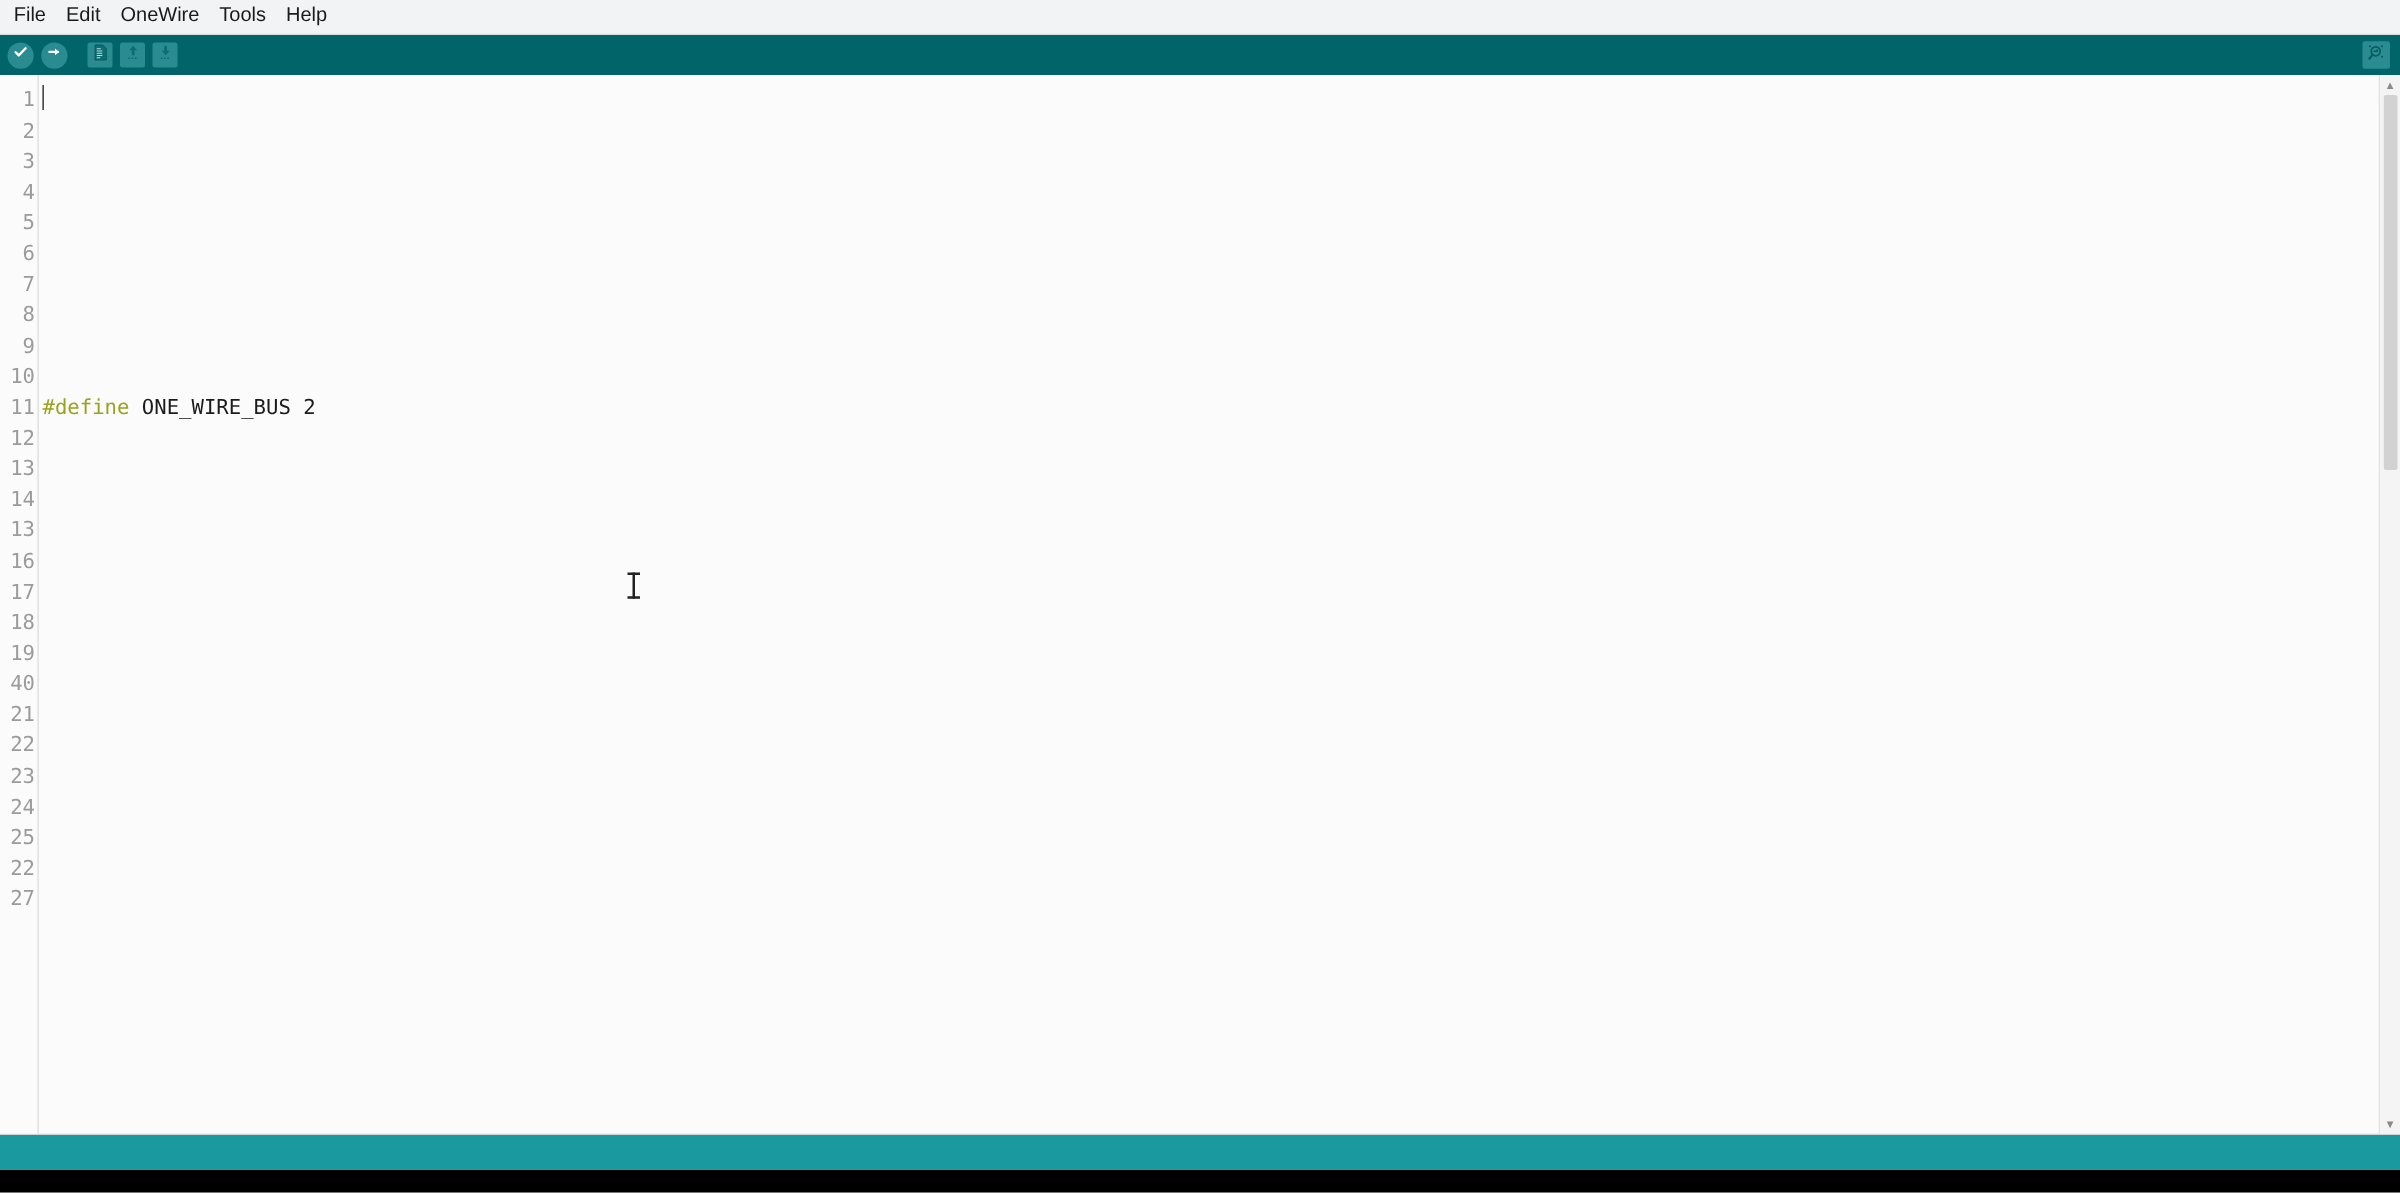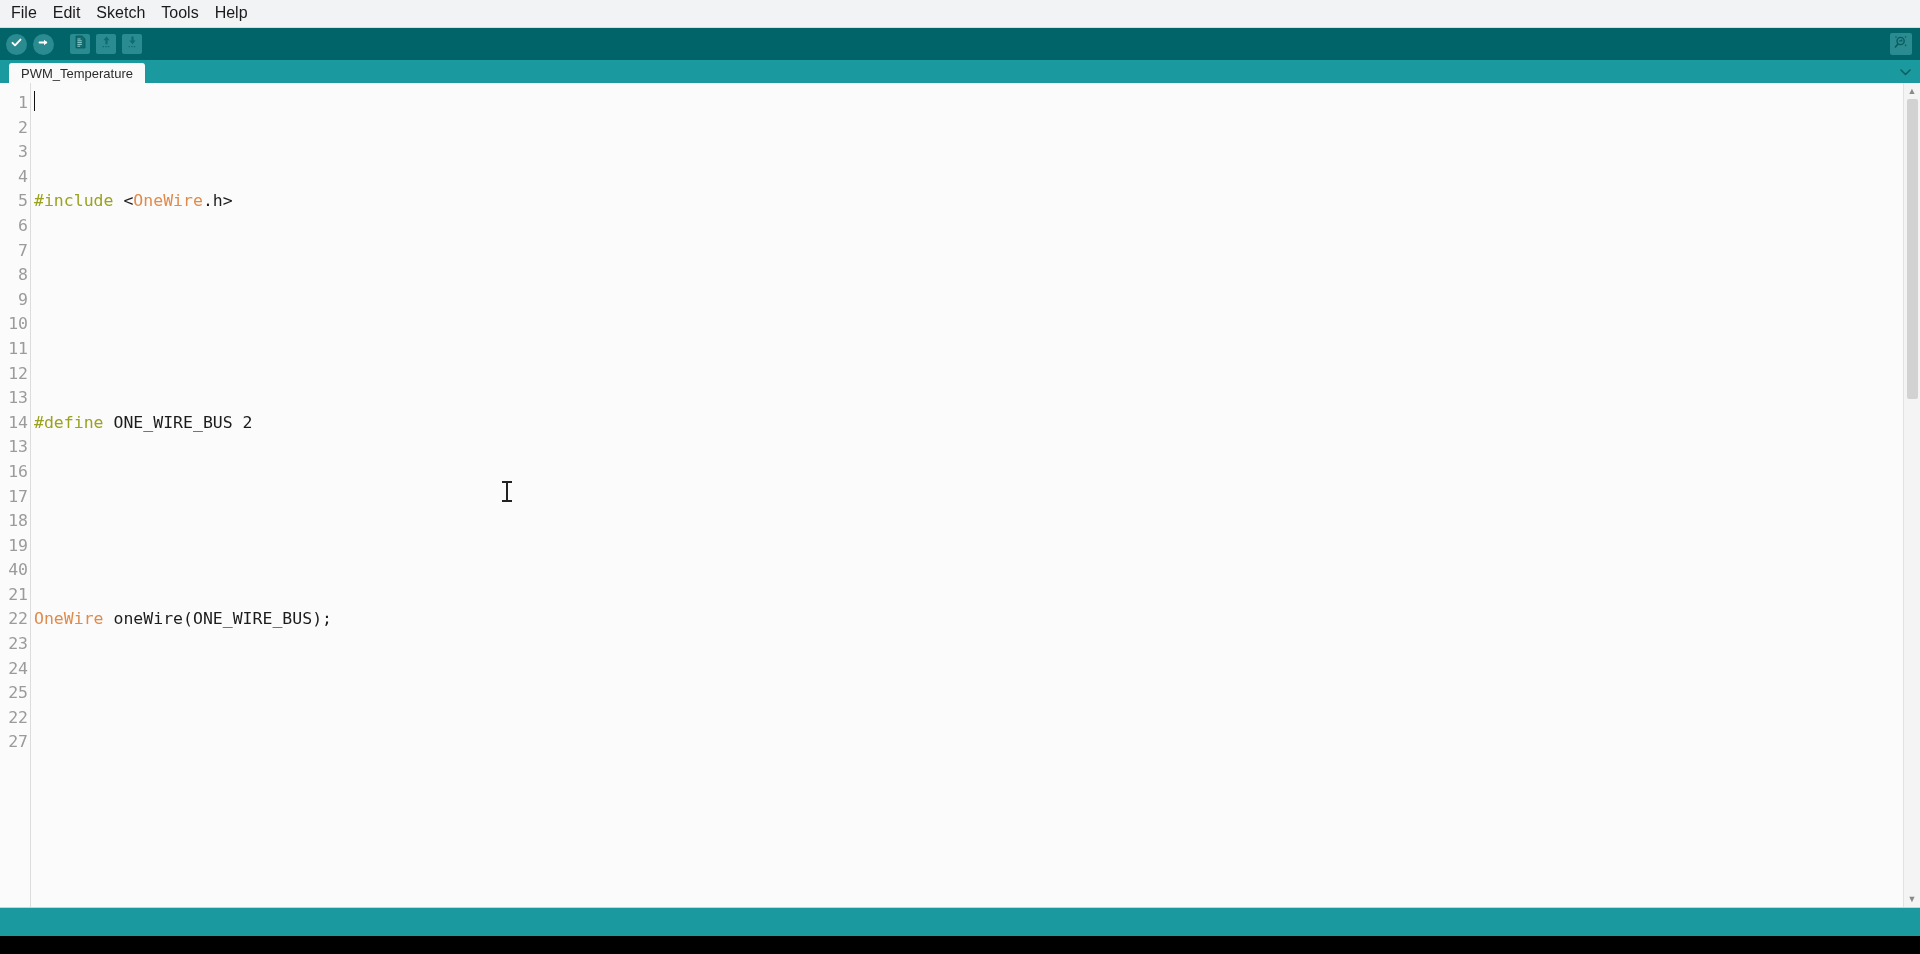--- a/index.html
+++ b/index.html
@@ -230,21 +230,21 @@
   }
 </style>
 </head>
 <body>
 
 <div id="app">
 
   <div class="menubar">
     <div class="menu-item">File</div>
     <div class="menu-item">Edit</div>
-    <div class="menu-item">Sketch</div>
+    <div class="menu-item">OneWire</div>
     <div class="menu-item">Tools</div>
     <div class="menu-item">Help</div>
   </div>
 
   <div class="toolbar">
     <div class="tb-group">
 
       <div class="tb-round" title="Verify">
         <span>
           <svg width="13" height="13" viewBox="0 0 13 13">
@@ -301,32 +301,20 @@
           <path d="M5.9 7.0 h3.4 M7.6 7.0 l1.6 -1.4" stroke="#0a5a5d" stroke-width="1.1" fill="none"></path>
           <path d="M4.9 10.0 L2.4 13.0" stroke="#0a5a5d" stroke-width="1.6" stroke-linecap="round"></path>
           <circle cx="12.6" cy="3.0" r="0.8" fill="#0a5a5d"></circle>
           <circle cx="12.6" cy="11.4" r="0.8" fill="#0a5a5d"></circle>
           <circle cx="3.0" cy="3.0" r="0.8" fill="#0a5a5d"></circle>
         </svg>
       </span>
     </div>
   </div>
 
-  <div class="tabbar">
-    <div class="tab">
-      <span>PWM_Temperature</span>
-    </div>
-    <div class="tab-chevron">
-      <span>
-        <svg width="11" height="8" viewBox="0 0 11 8">
-          <path d="M1 2 L5.5 6.5 L10 2" stroke="#0b5f62" stroke-width="1.6" fill="none" stroke-linecap="round" stroke-linejoin="round"></path>
-        </svg>
-      </span>
-    </div>
-  </div>
 
   <div class="editor-wrap">
     <div class="editor">
 
       <div class="gutter">
         <div>1</div>
         <div>2</div>
         <div>3</div>
         <div>4</div>
         <div>5</div>
@@ -350,30 +338,28 @@
         <div>23</div>
         <div>24</div>
         <div>25</div>
         <div>22</div>
         <div>27</div>
       </div>
 
       <div class="code">
         <div class="caret"></div>
 
-        <div class="ln"><span class="t-pre">#include</span><span class="t-txt"> &lt;</span><span class="t-cls">OneWire</span><span class="t-txt">.h&gt;</span></div>
 
 
         <div class="ln"></div>
 
         <div class="ln"><span class="t-pre">#define</span><span class="t-txt"> ONE_WIRE_BUS 2</span></div>
 
         <div class="ln"></div>
 
-        <div class="ln"><span class="t-cls">OneWire</span><span class="t-txt"> oneWire(ONE_WIRE_BUS);</span></div>
 
 
         <div class="ln"></div>
 
         
 
         
 
         
 

